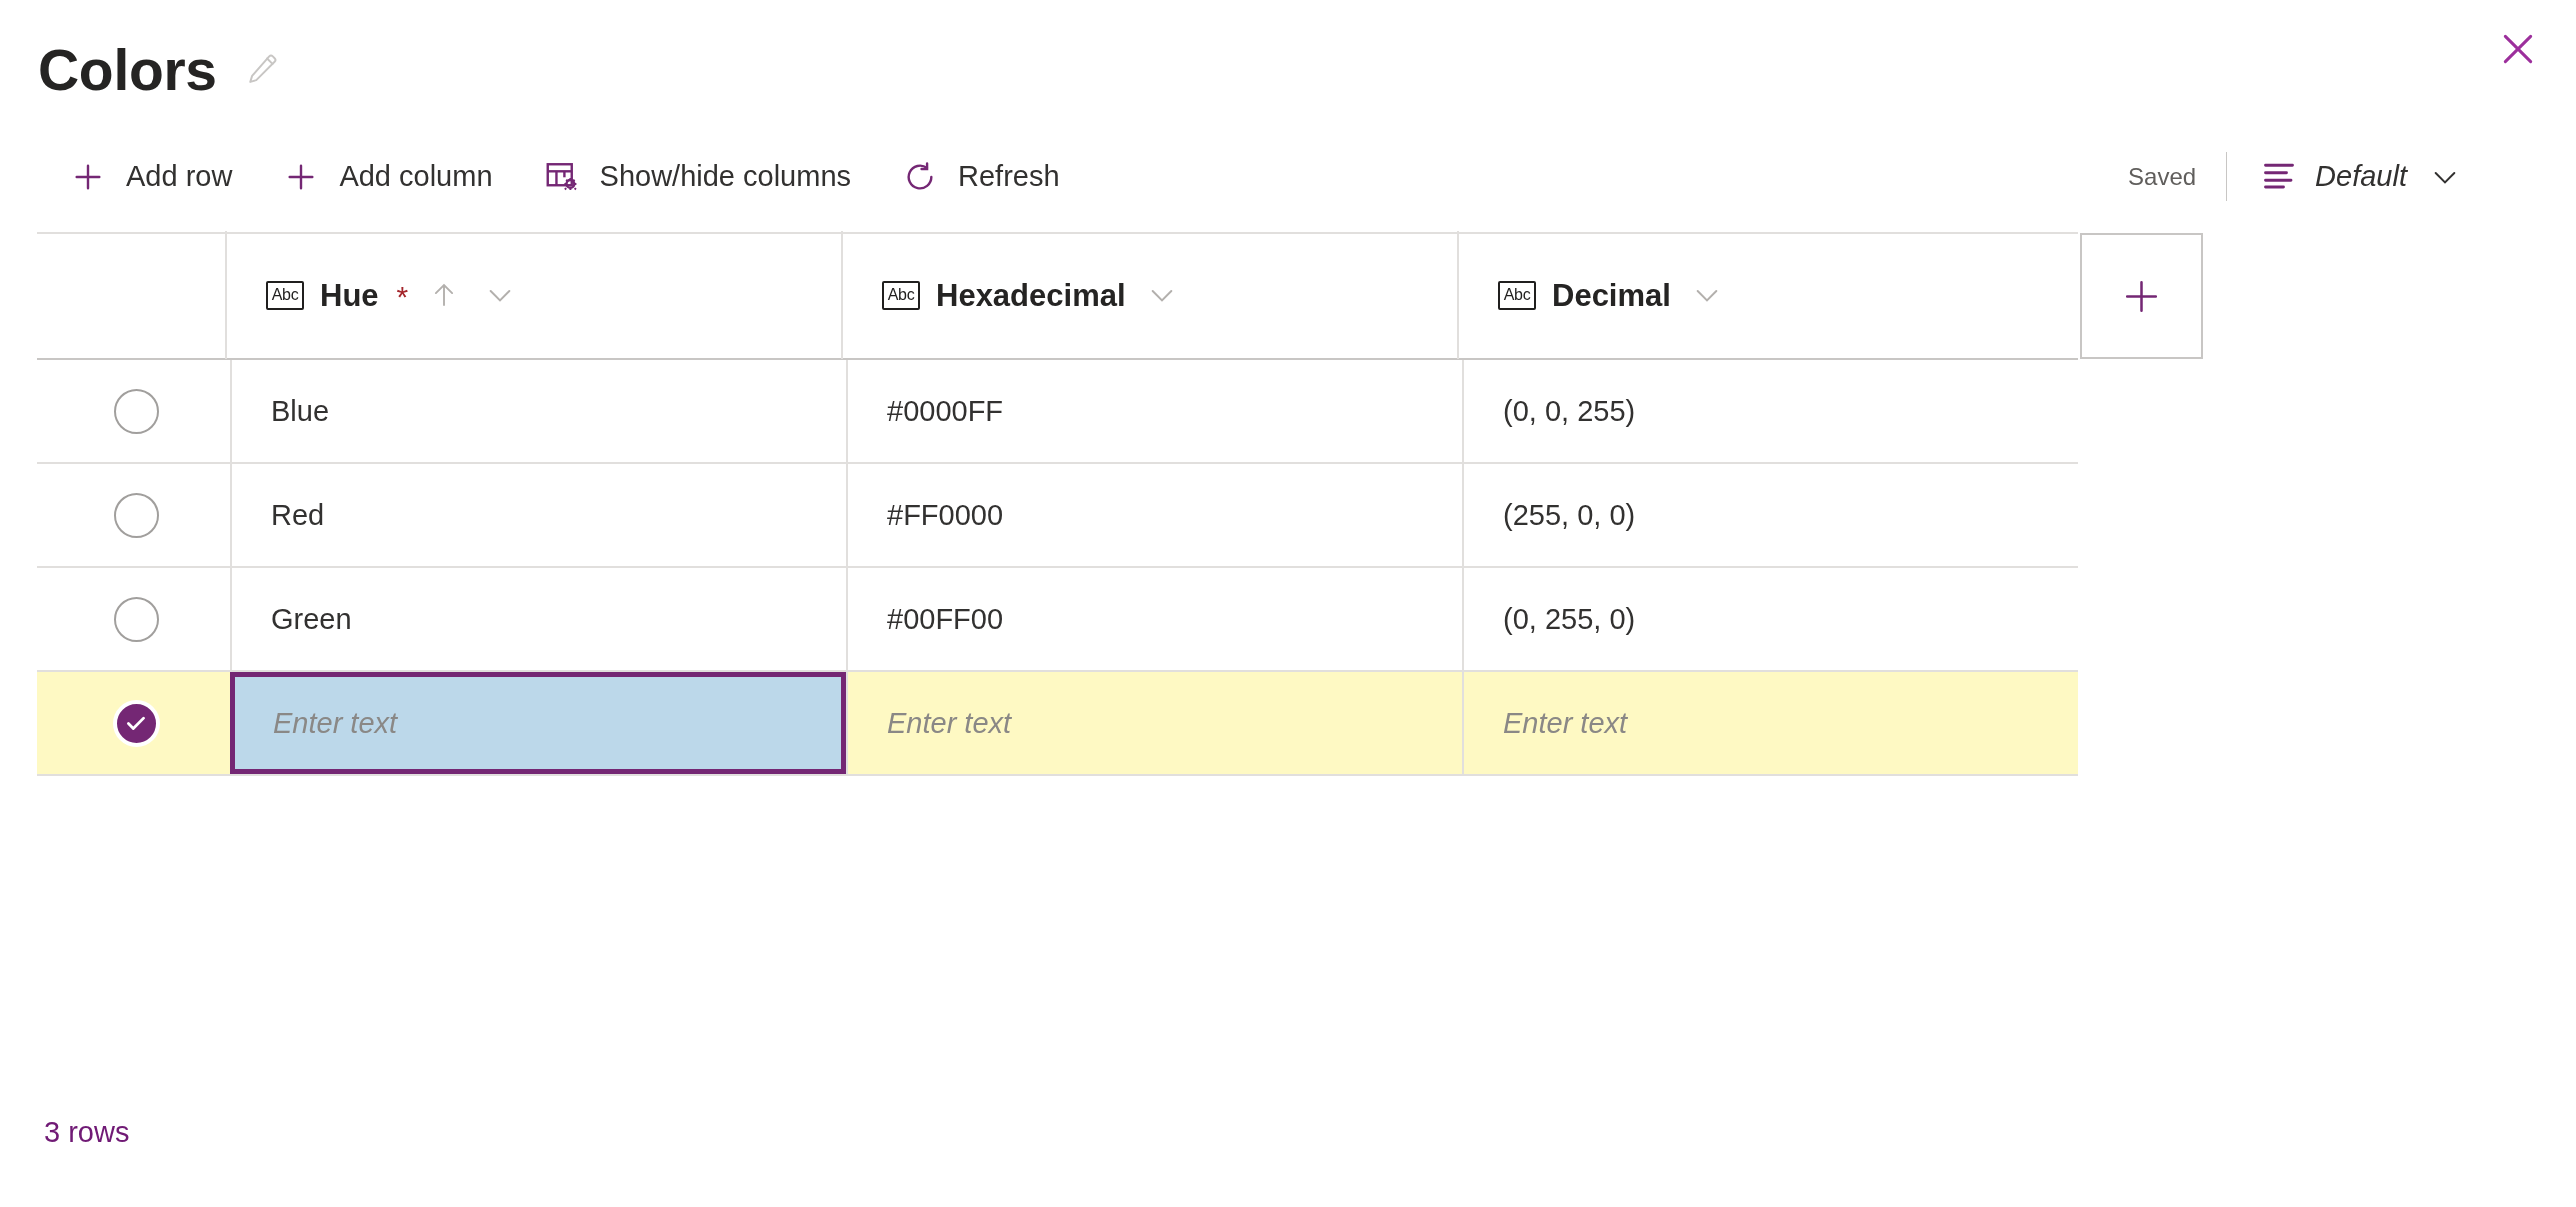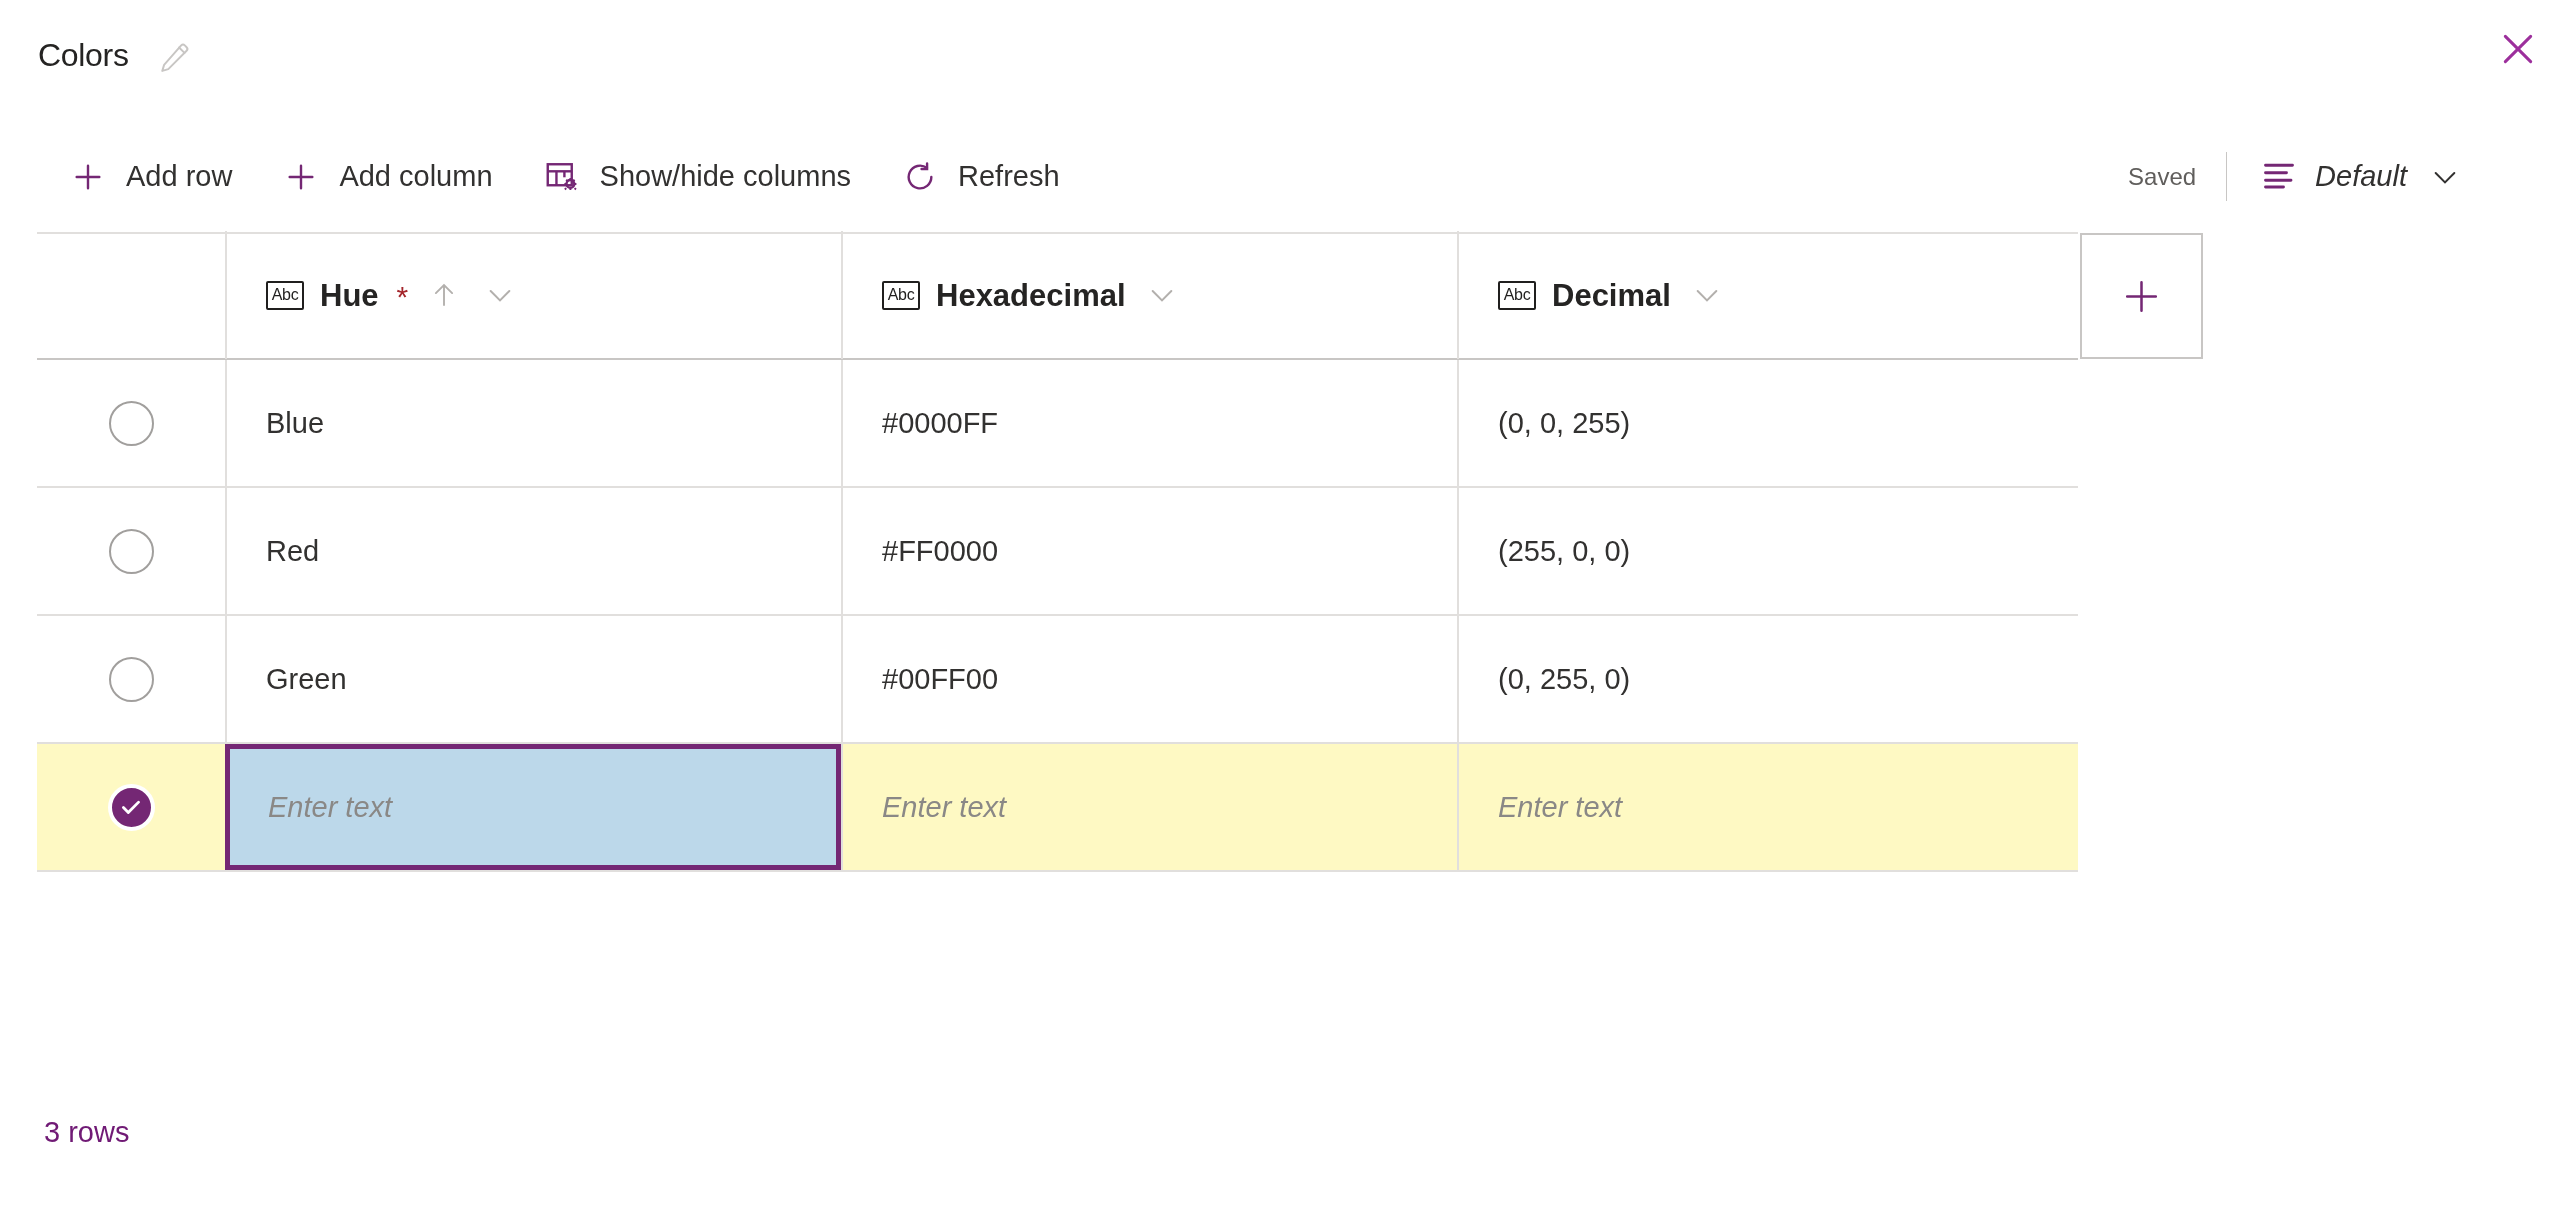--- a/index.html
+++ b/index.html
@@ -25,25 +25,26 @@
     height: 119px;
   }
   .title-wrap {
     position: absolute;
     left: 38px; top: 33px;
     display: flex;
     align-items: center;
     gap: 26px;
   }
   .page-title {
-    font-size: 32px;
-    font-weight: 400;
+    font-size: 57px;
+    font-weight: 700;
     color: #252423;
     letter-spacing: -0.3px;
     line-height: 1;
+    margin-top: 9px;
   }
   .edit-icon {
     width: 38px; height: 38px;
     display: inline-flex;
     align-items: center;
     justify-content: center;
     margin-top: 6px;
     cursor: pointer;
   }
   .close-btn {
@@ -142,23 +143,24 @@
   .row {
     display: flex;
     width: 2041px;
   }
   .header-row {
     height: 128px;
     align-items: center;
     border-bottom: 2px solid #c8c6c4;
   }
   .data-row {
-    height: 128px;
+    height: 104px;
     align-items: stretch;
     border-bottom: 2px solid #e1dfdd;
+    justify-content: flex-end;
   }
   .data-row.new-row {
     background: #fef9c3;
   }
 
   .cell-check {
     width: 188px;
     flex: 0 0 188px;
     display: flex;
     align-items: center;

